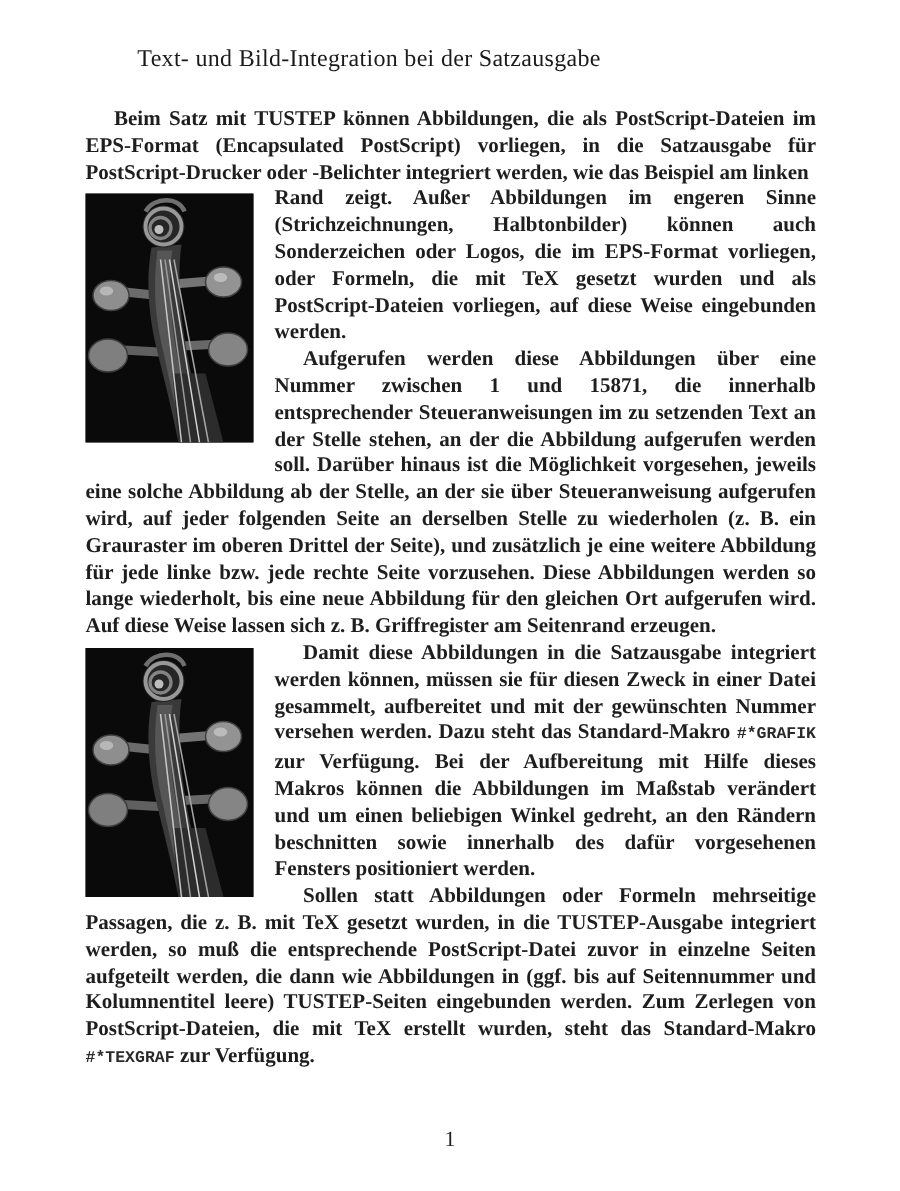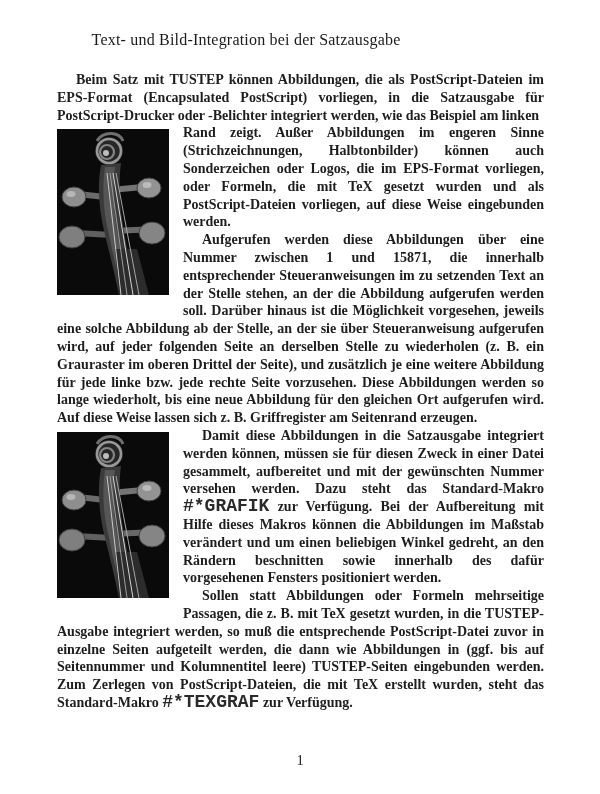--- a/index.html
+++ b/index.html
@@ -38,21 +38,21 @@
   .figure {
     float: left;
     width: 112px;
     height: 166px;
     margin: 5px 14px 7px 0;
     background: #0a0a0a;
   }
   .figure svg { display: block; }
   .code {
     font-family: "Liberation Mono", monospace;
-    font-size: 18px;
+    font-size: 11px;
     color: #2a2a2a;
     margin-top: 41px;
   }
   .pageno {
     position: absolute;
     top: 752px;
     left: 0;
     width: 600px;
     text-align: center;
     font-size: 14.5px;

